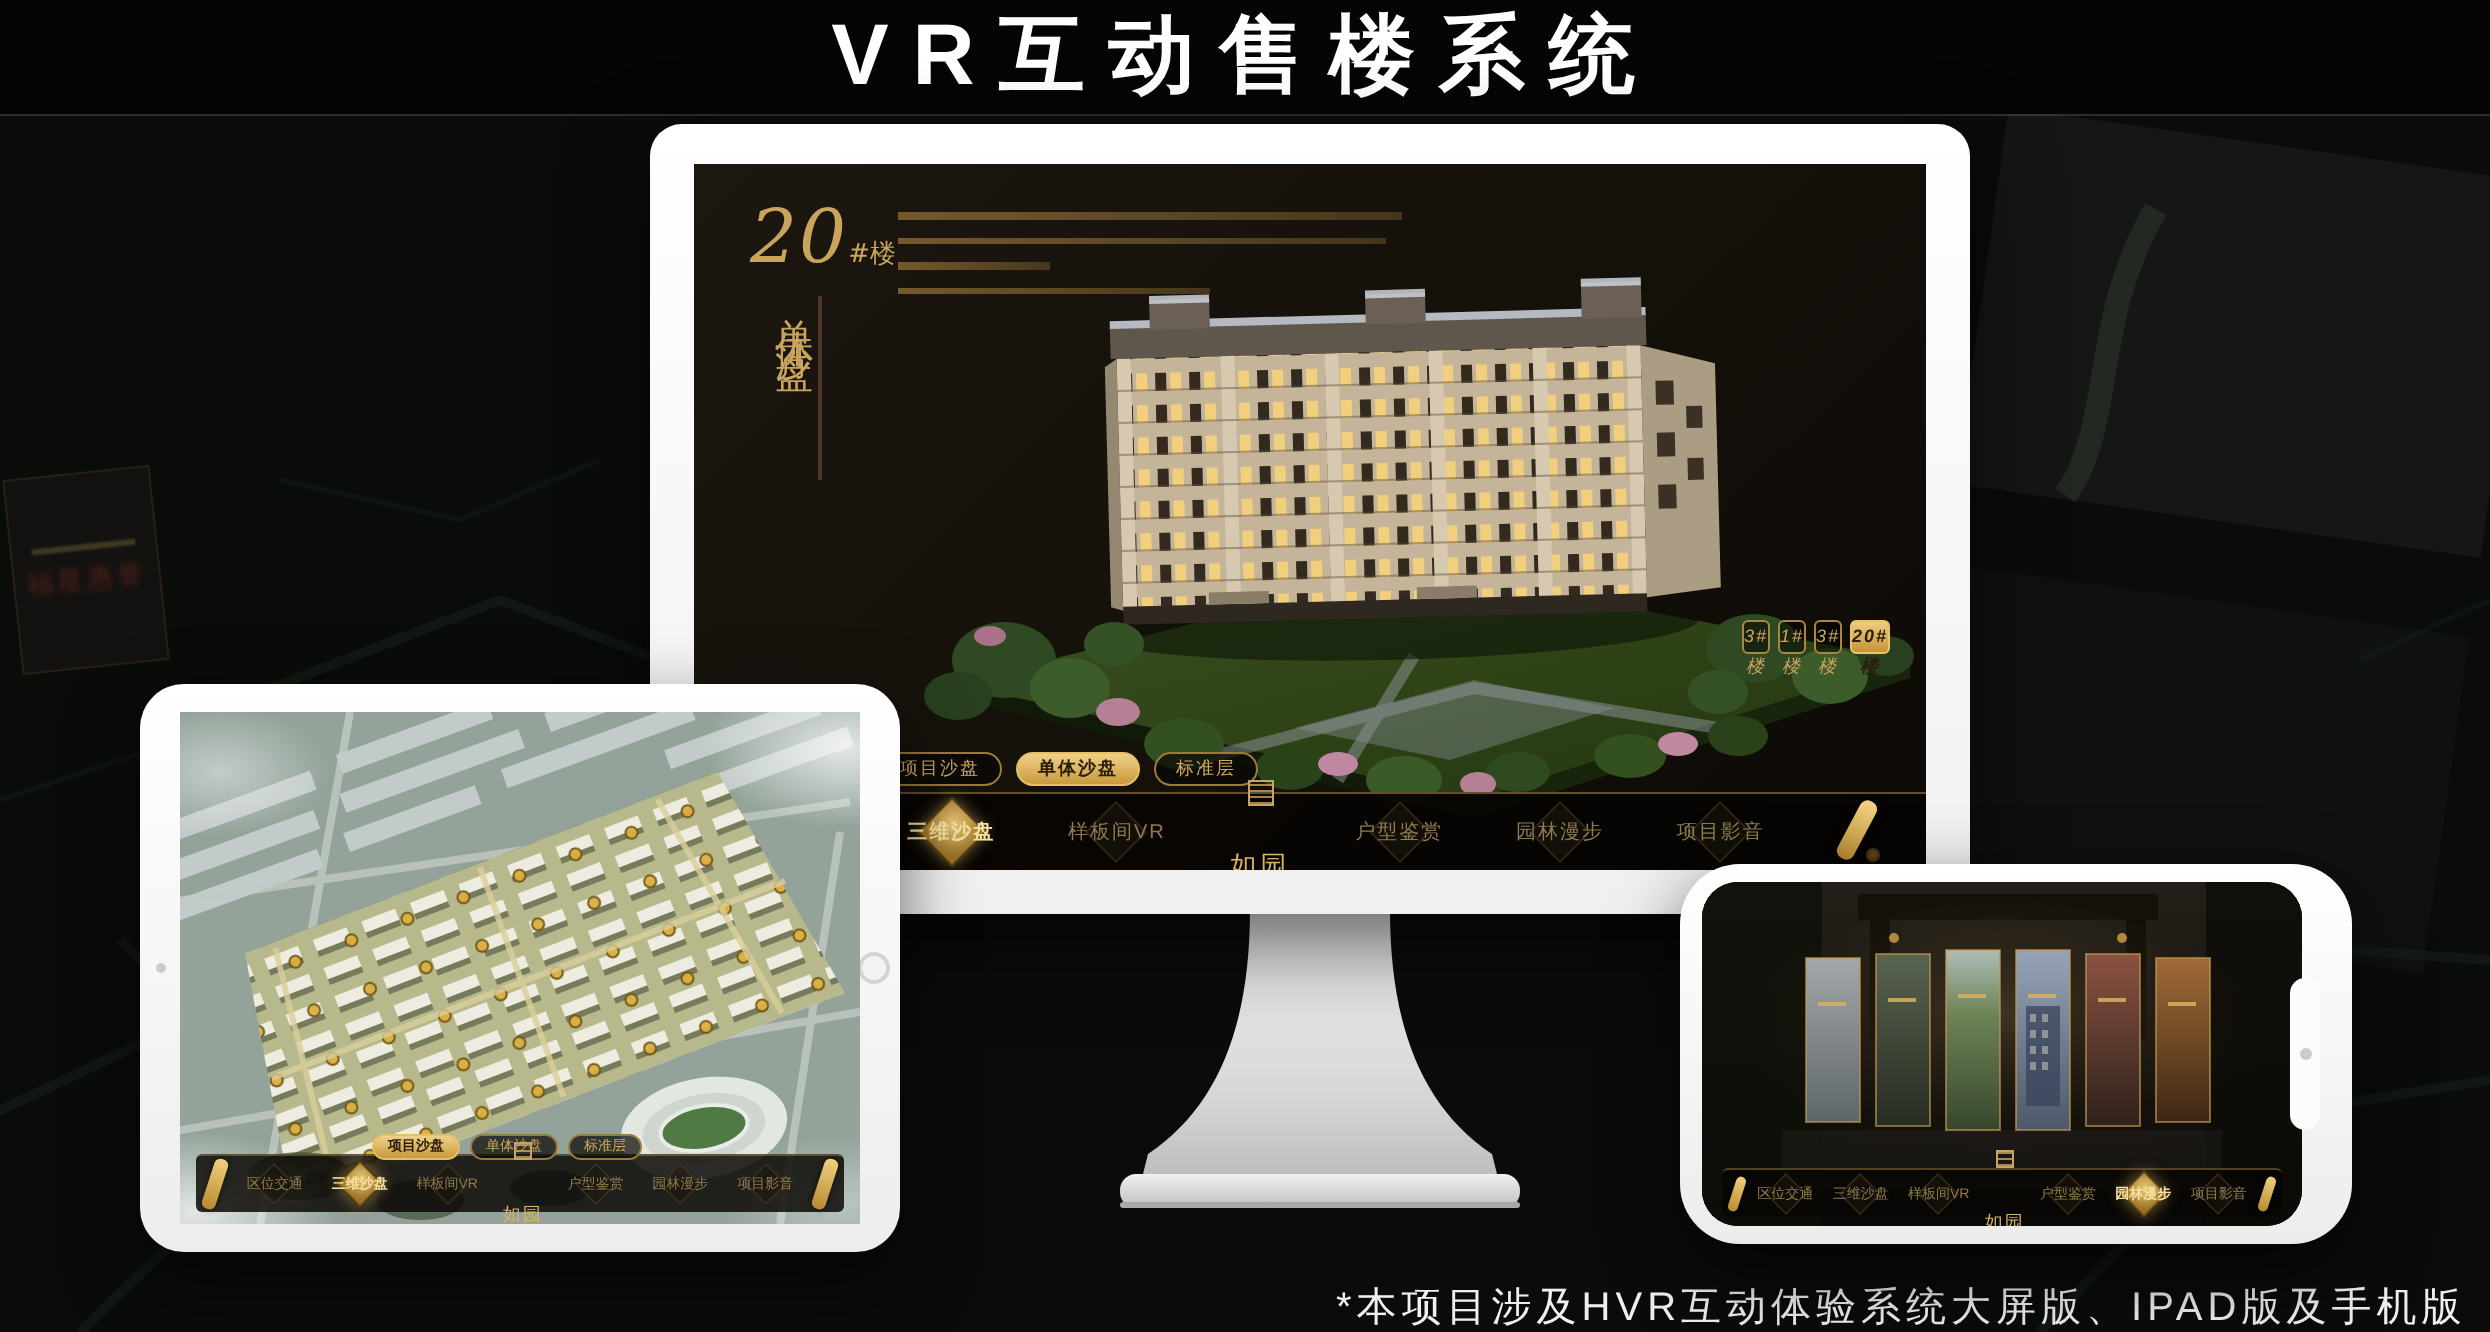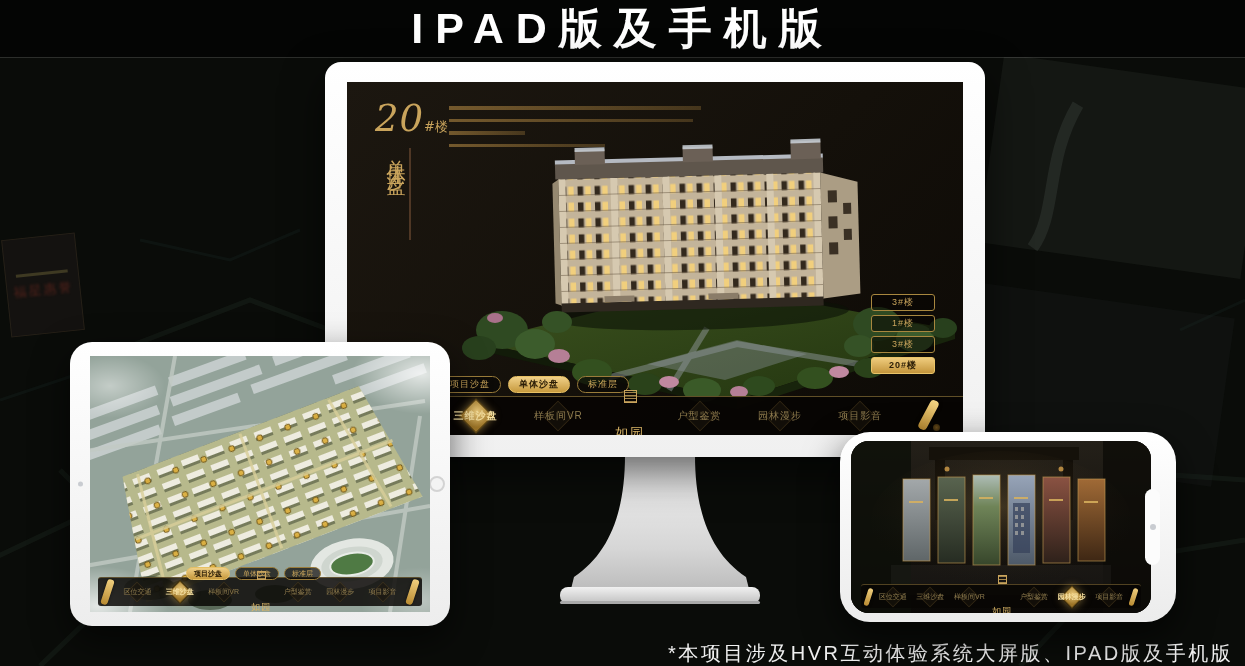--- a/index.html
+++ b/index.html
@@ -48,21 +48,21 @@
   .m-heading .suffix{font-size:13px;}
   .m-vertical{
     position:absolute;left:37px;top:62px;height:120px;
     writing-mode:vertical-rl;text-orientation:upright;
     color:#c9a45c;font-family:"DejaVu Serif",serif;font-size:19px;letter-spacing:6px;
   }
   .m-vertical-rule{position:absolute;left:62px;top:66px;width:2px;height:92px;background:rgba(180,120,80,.35);}
   .m-desc{position:absolute;left:102px;top:24px;width:252px;}
   .m-desc .dline{height:3.5px;margin-bottom:9px;background:linear-gradient(90deg,rgba(190,145,70,.55),rgba(190,145,70,.28));}
   
-  .bldg-buttons{position:absolute;right:28px;top:212px;width:64px;display:flex;flex-direction:column;gap:4px;}
+  .bldg-buttons{position:absolute;right:28px;top:228px;width:64px;display:flex;gap:4px;font-style:italic;}
   .bbtn{
     height:15px;border:1px solid #a8873f;border-radius:3px;background:rgba(5,4,2,.55);
     color:#c9a45c;font-size:9px;line-height:15px;text-align:center;letter-spacing:1px;
   }
   .bbtn.active{background:linear-gradient(180deg,#efcc7d,#c3953c);color:#2e2008;font-weight:bold;border-color:#e9c469;}
   
   .m-tabs{position:absolute;left:92px;bottom:42px;display:flex;gap:7px;}
   .pill{
     border:1px solid #9a7c3a;border-radius:9px;padding:1px 10px;font-size:9px;letter-spacing:1px;
     color:#cfa95c;background:rgba(10,8,5,.72);line-height:13px;
@@ -165,21 +165,21 @@
   </svg>
 
   <div class="top-band"></div>
   <div class="top-rule"></div>
 
   <div class="plaque">
     <div class="tiny-row"></div>
     <div class="plaque-text">福星惠誉</div>
   </div>
 
-  <h1 class="page-title">IPAD版及手机版</h1>
+  <h1 class="page-title">VR互动售楼系统</h1>
 
   <svg class="stand-svg" width="220" height="158" viewBox="0 0 220 158">
     <defs>
       <linearGradient id="standGrad" x1="0" y1="0" x2="0" y2="1">
         <stop offset="0" stop-color="#f4f4f4"></stop>
           <stop offset=".7" stop-color="#d6d6d6"></stop>
           <stop offset="1" stop-color="#bdbdbd"></stop>
       </linearGradient>
       <linearGradient id="baseGrad" x1="0" y1="0" x2="0" y2="1">
         <stop offset="0" stop-color="#f1f1f1"></stop>

